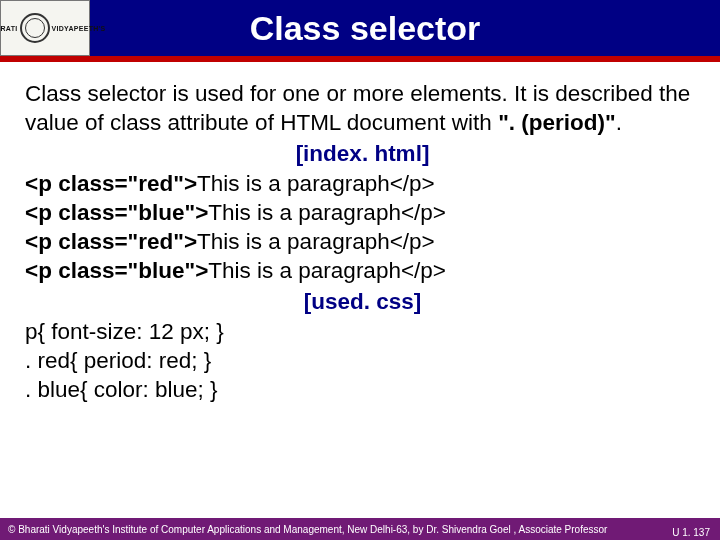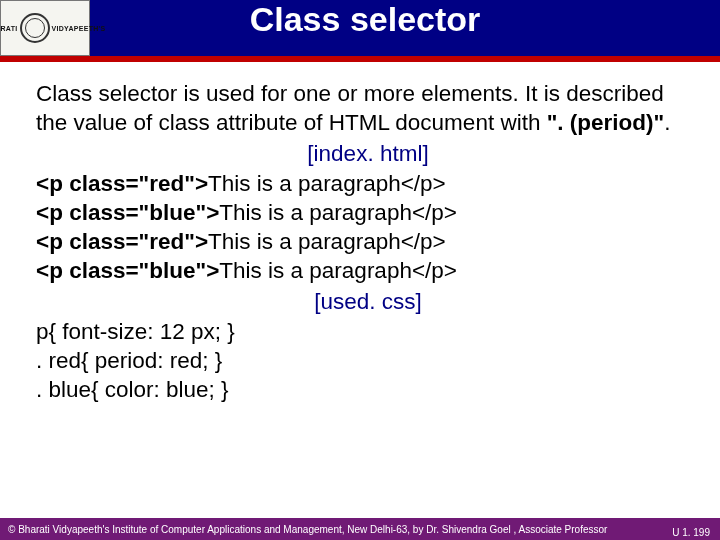--- a/index.html
+++ b/index.html
@@ -2,20 +2,21 @@
 <html><head>
 <meta charset="utf-8">
 <style>
   * { margin: 0; padding: 0; box-sizing: border-box; }
   html, body { width: 720px; height: 540px; background: #fff; font-family: Arial, Helvetica, sans-serif; overflow: hidden; }
   .slide { width: 720px; height: 540px; position: relative; display: flex; flex-direction: column; }
   .titlebar {
     background: #000084;
     height: 56px;
     display: flex;
+    align-items: center;
     position: relative;
   }
   .logo {
     width: 90px; height: 56px;
     display: flex; align-items: center; justify-content: center;
     color: #111;
     font-size: 7px; font-weight: bold;
     padding: 0 2px;
     background: #f5f5f0;
     border: 1px solid #777;
@@ -36,30 +37,30 @@
     flex: 1;
     text-align: center;
     color: #fff;
     font-size: 34px;
     font-weight: bold;
     padding-right: 80px;
   }
   .redstripe { height: 6px; background: #c00000; }
   .body {
     flex: 1;
-    padding: 18px 20px 0 36px;
+    padding: 18px 20px 0 25px;
     font-size: 22.5px;
     color: #000;
     line-height: 1.28;
   }
   .intro { margin-bottom: 2px; }
   .intro .bold { font-weight: bold; }
   .label-center {
     text-align: center;
-    font-weight: normal;
+    font-weight: bold;
     color: #000084;
     margin-top: 2px;
     margin-bottom: 2px;
     font-size: 22.5px;
   }
   .code-line { }
   .code-line .bold { font-weight: bold; }
   .css-block { margin-top: 2px; }
   .css-line { font-size: 22.5px; }
   .footer {
@@ -125,15 +126,15 @@
     <div class="css-block">
       <div class="css-line">p{ font-size: 12 px; }</div>
       <div class="css-line">. red{ period: red; }</div>
       <div class="css-line">. blue{ color: blue; }</div>
     </div>
   </div>
 
   <div class="footer">
     <span class="footer-copy">© Bharati Vidyapeeth's Institute of Computer Applications and Management, New Delhi-63, by Dr. Shivendra Goel , Associate Professor</span>
   </div>
-  <span class="footer-slideno">U 1.  199</span>
+  <span class="footer-slideno">U 1.  137</span>
 
 </div>
 
 </body></html>

